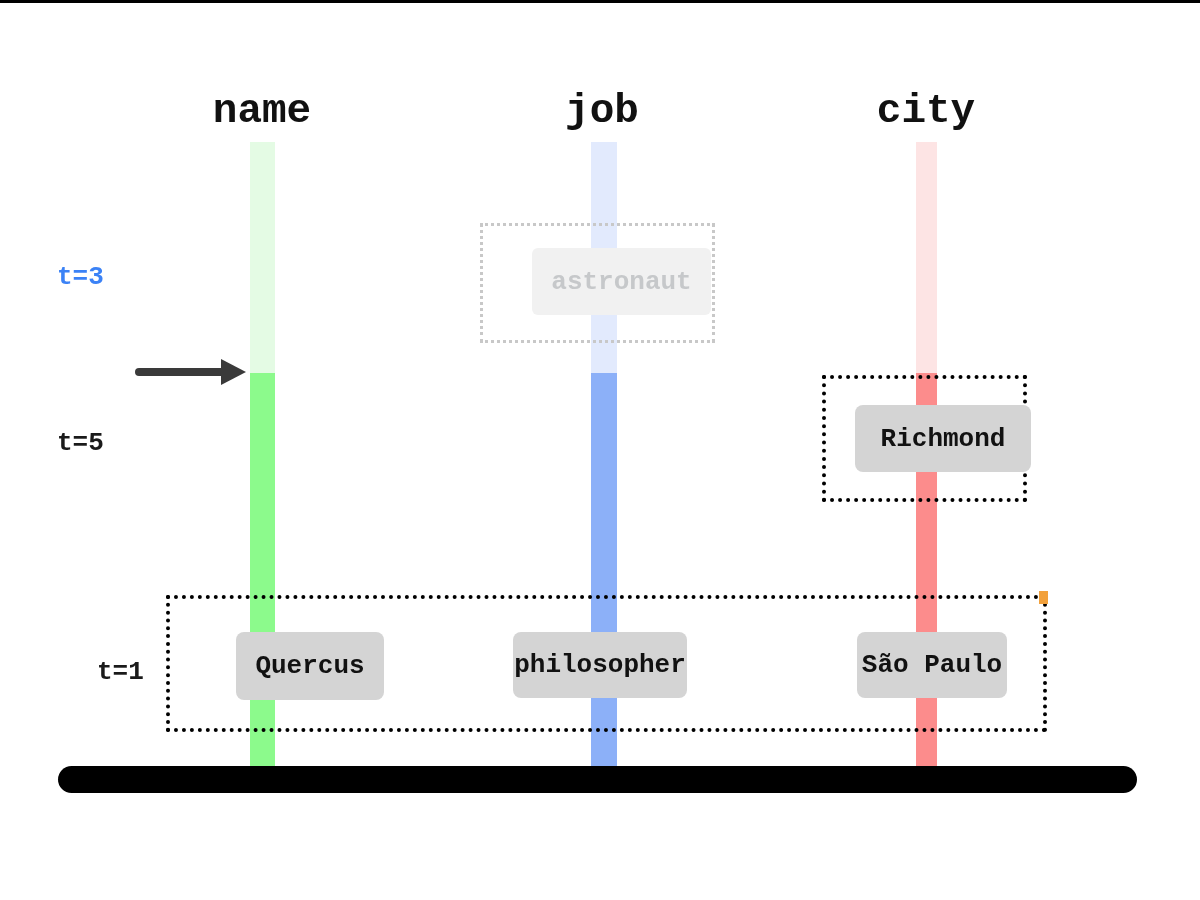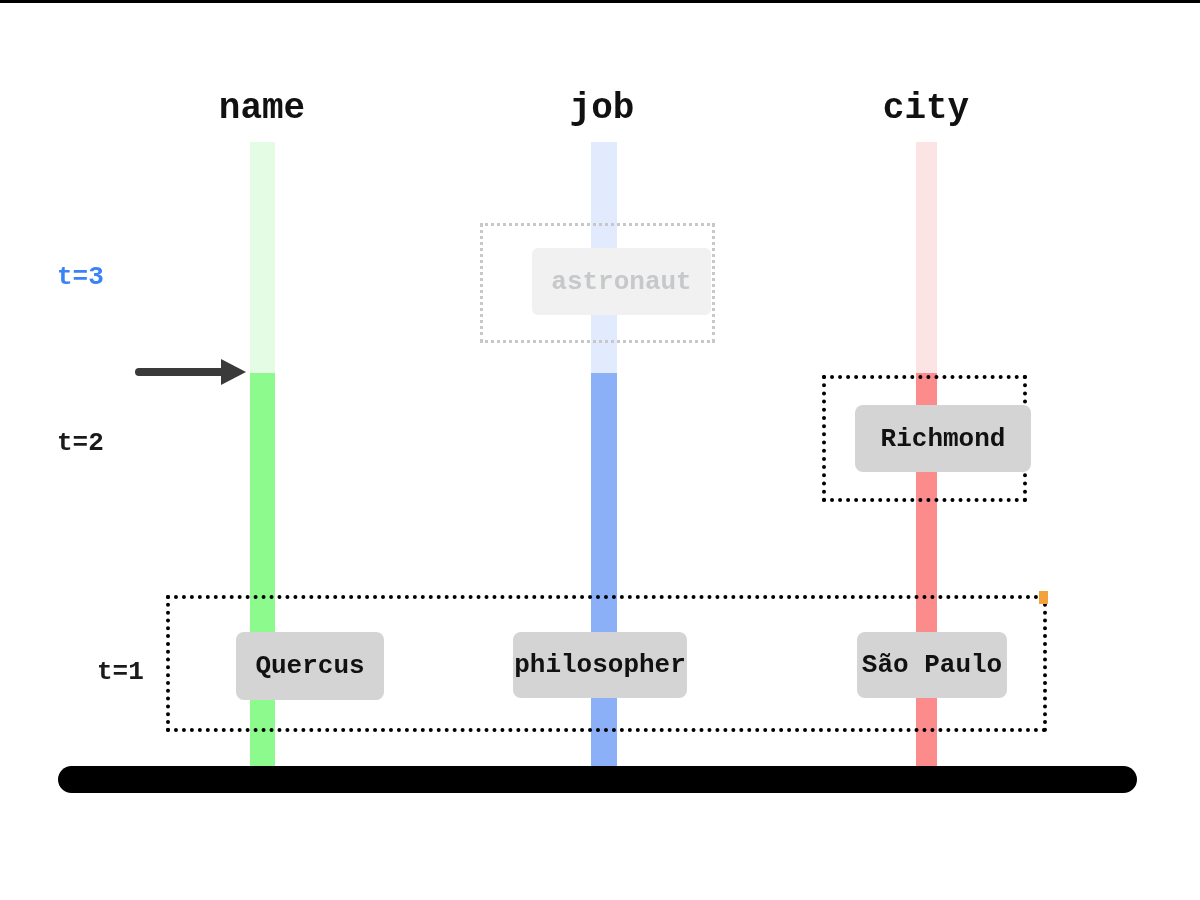--- a/index.html
+++ b/index.html
@@ -18,21 +18,21 @@
   .abs { position: absolute; box-sizing: border-box; }
 
   
   .top-border { left: 0; top: 0; width: 1200px; height: 3px; background: #000000; }
 
   
   .col-header {
     top: 88px;
     transform: translateX(-50%);
     font-weight: bold;
-    font-size: 36px;
+    font-size: 41px;
     color: #111111;
     white-space: nowrap;
     z-index: 5;
   }
   .col-header.name { left: 262px; }
   .col-header.job  { left: 602px; }
   .col-header.city { left: 926px; }
 
   
   .track { z-index: 1; }
@@ -121,21 +121,21 @@
   <div class="abs col-header city">city</div>
 
   <div class="abs track name-future"></div>
   <div class="abs track name-past"></div>
   <div class="abs track job-future"></div>
   <div class="abs track job-past"></div>
   <div class="abs track city-future"></div>
   <div class="abs track city-past"></div>
 
   <div class="abs time-label t3">t=3</div>
-  <div class="abs time-label t2">t=2</div>
+  <div class="abs time-label t2">t=5</div>
   <div class="abs time-label t1">t=1</div>
 
   <div class="abs arrow-shaft"></div>
   <div class="abs arrow-head"></div>
 
   <div class="abs outline t3-pending"></div>
   <div class="abs outline t2-sel"></div>
   <div class="abs outline t1-sel"></div>
   <div class="abs corner-dot"></div>
 

